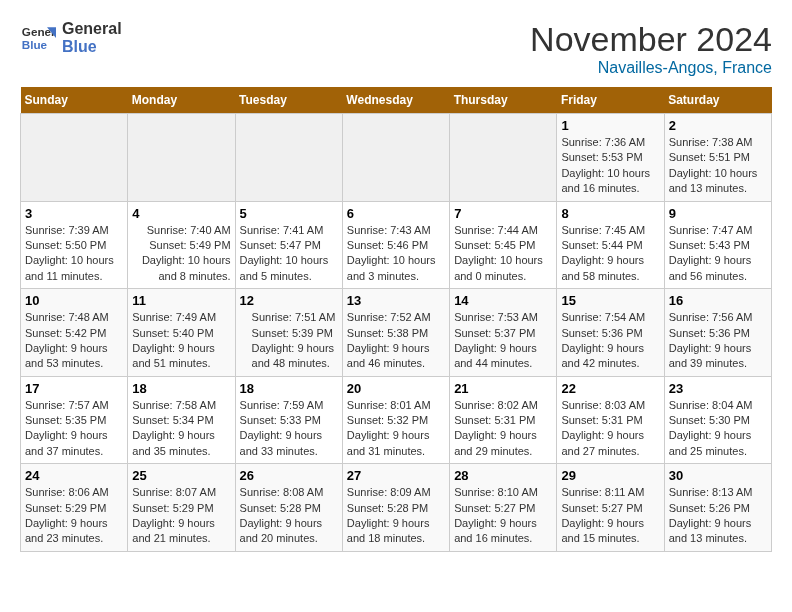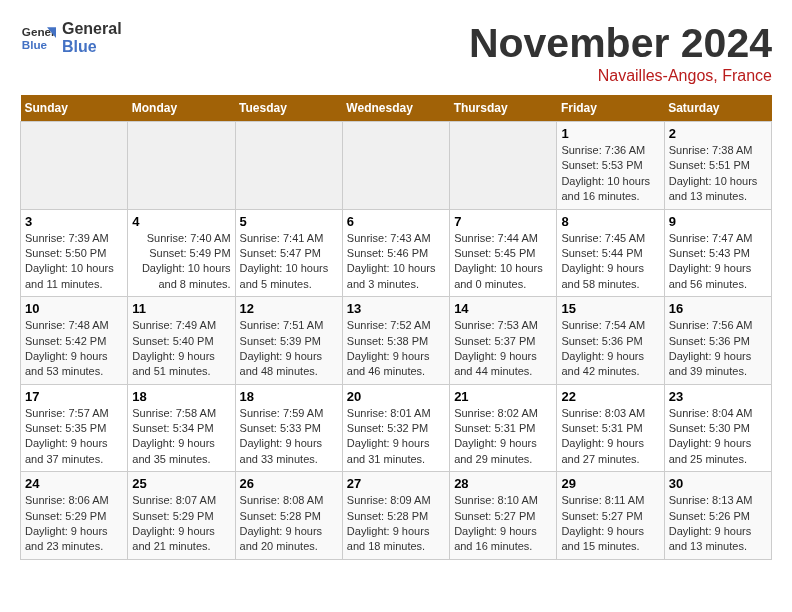--- a/index.html
+++ b/index.html
@@ -22,27 +22,27 @@
       gap: 6px;
     }
     .logo-icon {
       width: 36px;
       height: 36px;
     }
     .title-area {
       text-align: right;
     }
     .month-title {
-      font-size: 41px;
-      font-weight: bold;
+      font-size: 34px;
+      font-weight: normal;
       color: #333;
     }
     .location {
       font-size: 16px;
-      color: #b91c1c;
+      color: #0369a1;
     }
     table {
       width: 100%;
       border-collapse: collapse;
       font-size: 11px;
     }
     thead tr th {
       background-color: #a16207;
       color: #fff;
       padding: 6px 4px;
@@ -184,21 +184,21 @@
 Daylight: 9 hours and 53 minutes.</div>
         </td>
         <td>
           <span class="day-num">11</span>
           <div class="day-info" style="white-space: pre-line;">Sunrise: 7:49 AM
 Sunset: 5:40 PM
 Daylight: 9 hours and 51 minutes.</div>
         </td>
         <td>
           <span class="day-num">12</span>
-          <div class="day-info" style="white-space: pre-line;">Sunrise: 7:51 AM
+          <div class="day-info" style="white-space: pre-line; margin-left: 12px;">Sunrise: 7:51 AM
 Sunset: 5:39 PM
 Daylight: 9 hours and 48 minutes.</div>
         </td>
         <td>
           <span class="day-num">13</span>
           <div class="day-info" style="white-space: pre-line;">Sunrise: 7:52 AM
 Sunset: 5:38 PM
 Daylight: 9 hours and 46 minutes.</div>
         </td>
         <td>

